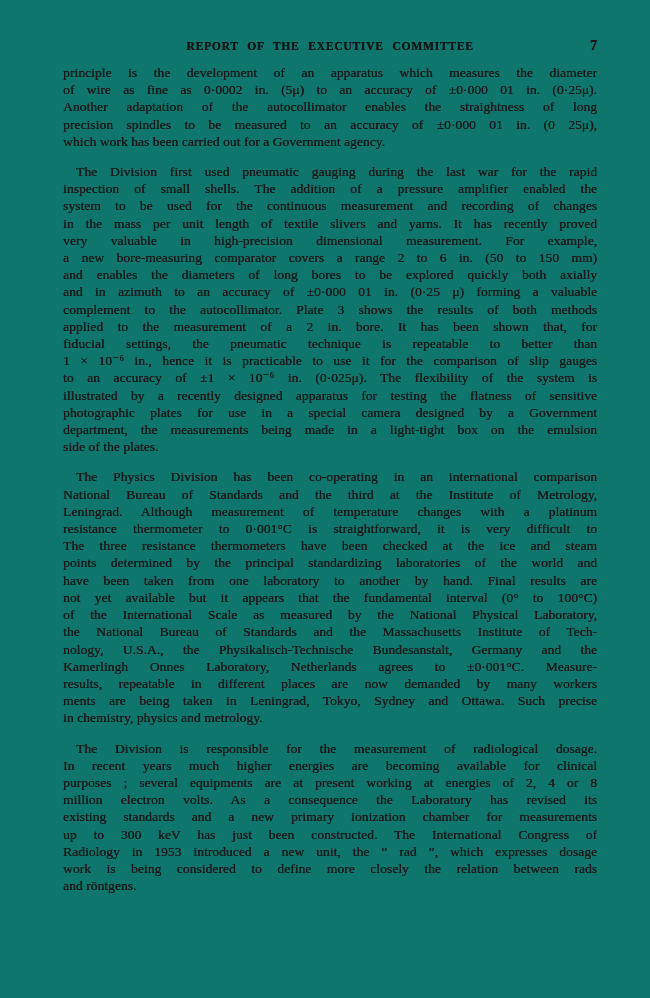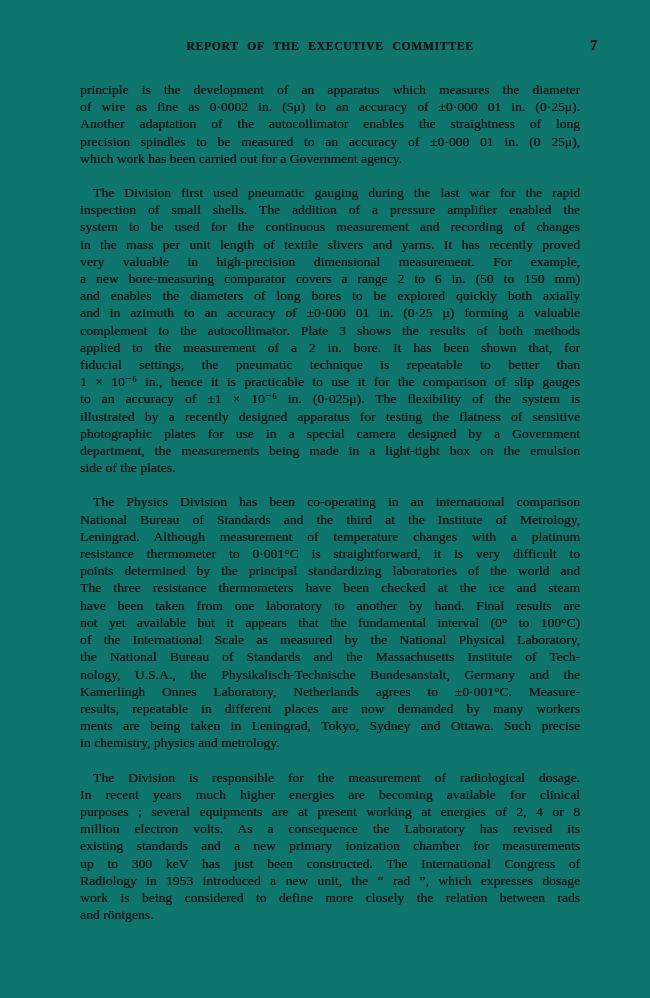--- a/index.html
+++ b/index.html
@@ -41,21 +41,21 @@
     font-size: 14px;
     color: #161616;
     text-shadow: 0.3px 0 0 currentColor;
   }
   .body-text {
     position: absolute;
     top: 64px;
     left: 63px;
     width: 534px;
   }
-  .paragraph { margin: 17px; }
+  .paragraph { margin: 0; }
   .paragraph + .paragraph { margin-top: 13px; }
   .line {
     font-size: 13.5px;
     line-height: 17.2px;
     text-align: justify;
     text-align-last: justify;
     white-space: normal;
     text-shadow: 0.35px 0 0 currentColor;
     letter-spacing: 0.05px;
   }
@@ -99,22 +99,22 @@
         <div class="line">illustrated by a recently designed apparatus for testing the flatness of sensitive</div>
         <div class="line">photographic plates for use in a special camera designed by a Government</div>
         <div class="line">department, the measurements being made in a light-tight box on the emulsion</div>
         <div class="line last">side of the plates.</div>
       </div>
       <div class="paragraph">
         <div class="line indent">The Physics Division has been co-operating in an international comparison</div>
         <div class="line">National Bureau of Standards and the third at the Institute of Metrology,</div>
         <div class="line">Leningrad. Although measurement of temperature changes with a platinum</div>
         <div class="line">resistance thermometer to 0·001°C is straightforward, it is very difficult to</div>
+        <div class="line">The three resistance thermometers have been checked at the ice and steam</div>
         <div class="line">points determined by the principal standardizing laboratories of the world and</div>
-        <div class="line">The three resistance thermometers have been checked at the ice and steam</div>
         <div class="line">have been taken from one laboratory to another by hand. Final results are</div>
         <div class="line">not yet available but it appears that the fundamental interval (0° to 100°C)</div>
         <div class="line">of the International Scale as measured by the National Physical Laboratory,</div>
         <div class="line">the National Bureau of Standards and the Massachusetts Institute of Tech-</div>
         <div class="line">nology, U.S.A., the Physikalisch-Technische Bundesanstalt, Germany and the</div>
         <div class="line">Kamerlingh Onnes Laboratory, Netherlands agrees to ±0·001°C. Measure-</div>
         <div class="line">results, repeatable in different places are now demanded by many workers</div>
         <div class="line">ments are being taken in Leningrad, Tokyo, Sydney and Ottawa. Such precise</div>
         <div class="line last">in chemistry, physics and metrology.</div>
       </div>

